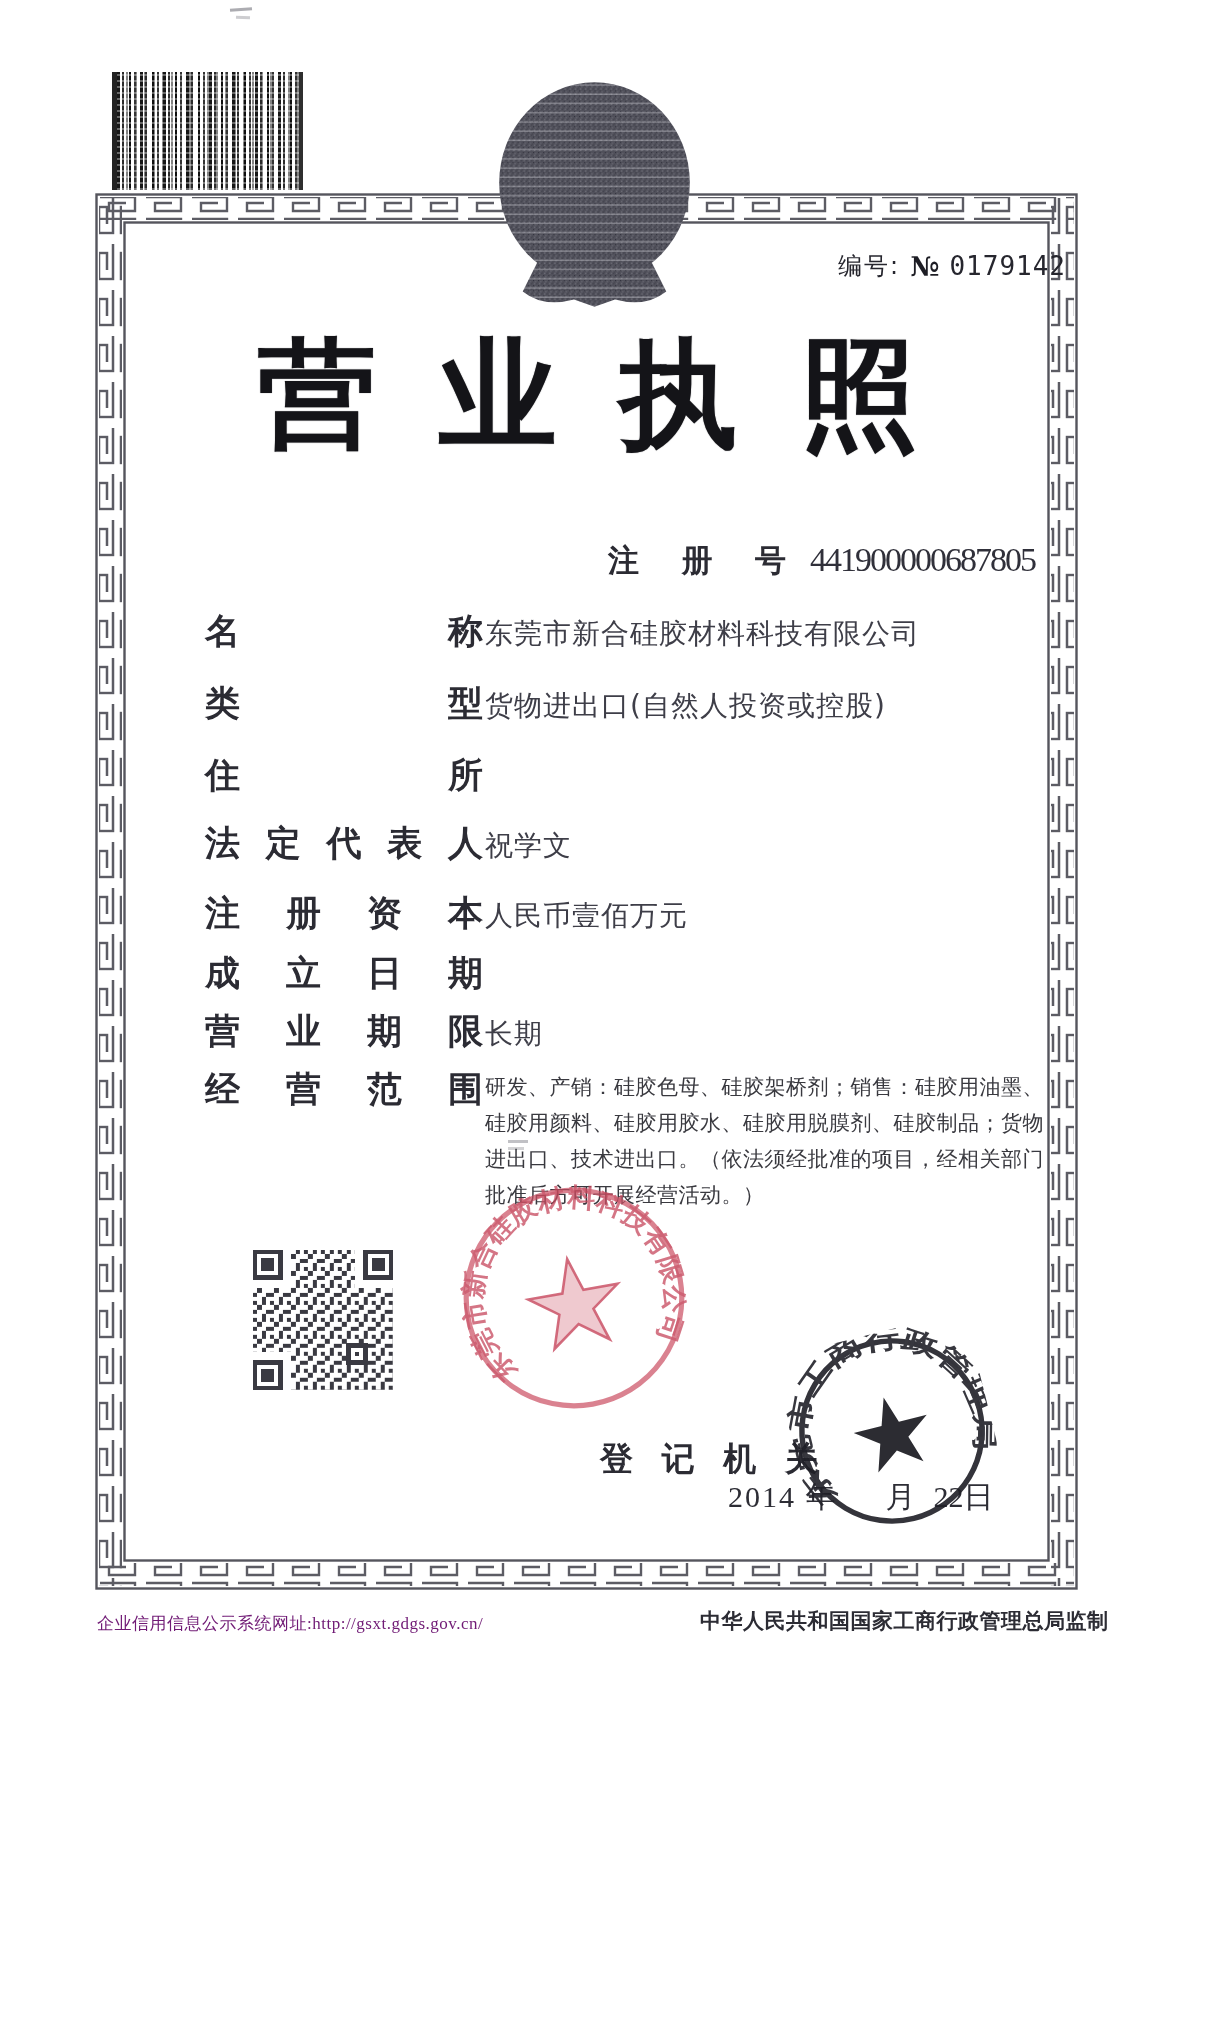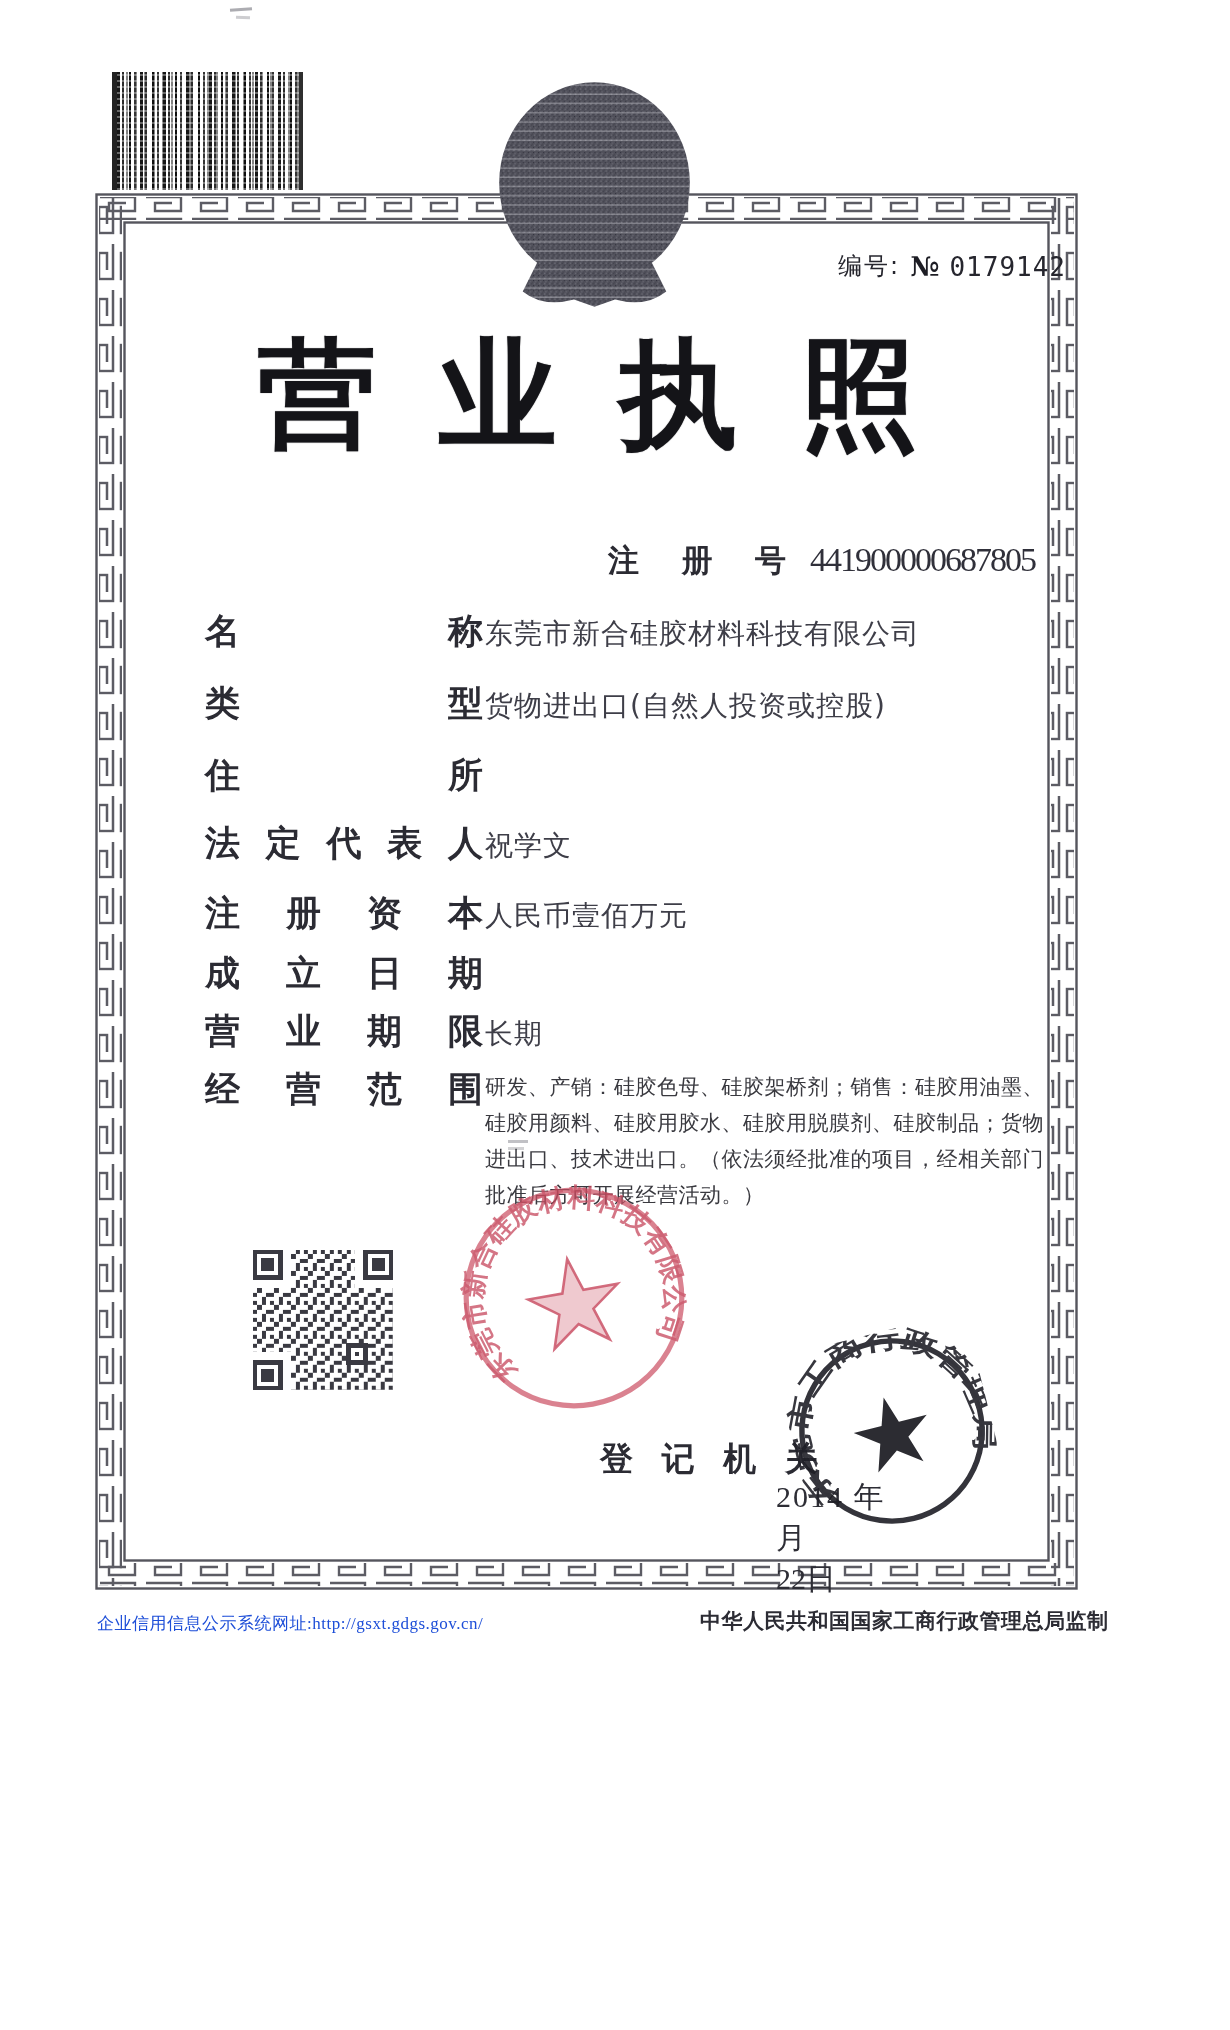--- a/index.html
+++ b/index.html
@@ -19,21 +19,21 @@
     border-left:5px solid #222;border-right:4px solid #2e2e2e;
   }
 
   
   .emblem{left:492px;top:80px;width:205px;height:228px;z-index:3;}
 
   
   .frame{left:95px;top:193px;width:983px;height:1397px;z-index:1;}
 
   
-  .serial{left:838px;top:250px;z-index:2;display:flex;align-items:flex-end;gap:10px;}
+  .serial{left:838px;top:250px;z-index:2;display:flex;align-items:center;gap:10px;}
   .serial .s-label{font-size:24px;letter-spacing:2px;color:#26262e;}
   .serial .s-sym{font-size:27px;font-weight:bold;font-family:"DejaVu Serif",serif;color:#1d1d24;}
   .serial .s-num{font-size:26px;font-family:"DejaVu Sans Mono",monospace;letter-spacing:1px;color:#26262e;}
 
   
   .title{
     left:258px;top:316px;width:660px;z-index:2;
     font-size:118px;font-weight:900;color:#141418;
     text-shadow:0 0 1px rgba(20,20,25,.65);
   }
@@ -54,30 +54,30 @@
   
   .qr{left:253px;top:1250px;width:140px;height:140px;z-index:2;}
 
   
   .seal-red{left:460px;top:1184px;width:228px;height:228px;z-index:4;transform:rotate(-10deg);opacity:.88;}
 
   
   .registrar{left:600px;top:1437px;width:218px;font-size:33px;font-weight:700;color:#2b2b33;z-index:2;}
 
   
-  .dateline{left:728px;top:1477px;z-index:2;font-size:30px;color:#2d2d35;display:flex;align-items:baseline;flex-direction:column;}
+  .dateline{left:728px;top:1477px;z-index:2;font-size:30px;color:#2d2d35;display:flex;align-items:baseline;}
   .dateline .d-year{font-family:"Liberation Serif",serif;letter-spacing:2px;}
   .dateline .d-month{margin-left:48px;}
   .dateline .d-day{margin-left:18px;font-family:"Liberation Serif",serif;}
 
   
   .seal-black{left:793px;top:1332px;width:198px;height:198px;z-index:5;transform:rotate(-14deg);opacity:.9;}
 
   
-  .footer-left{left:97px;top:1612px;font-size:17px;color:#1d4ed8;font-family:"Liberation Serif",serif;letter-spacing:.5px;z-index:2;}
+  .footer-left{left:97px;top:1612px;font-size:17px;color:#701a75;font-family:"Liberation Serif",serif;letter-spacing:.5px;z-index:2;}
   .footer-right{left:700px;top:1607px;font-size:21px;font-weight:600;color:#2c2c34;letter-spacing:.5px;z-index:2;}
 
   
   .artifact{background:rgba(90,90,100,.5);}
 </style>
 </head>
 <body>
 
 <div class="abs barcode"></div>
 

